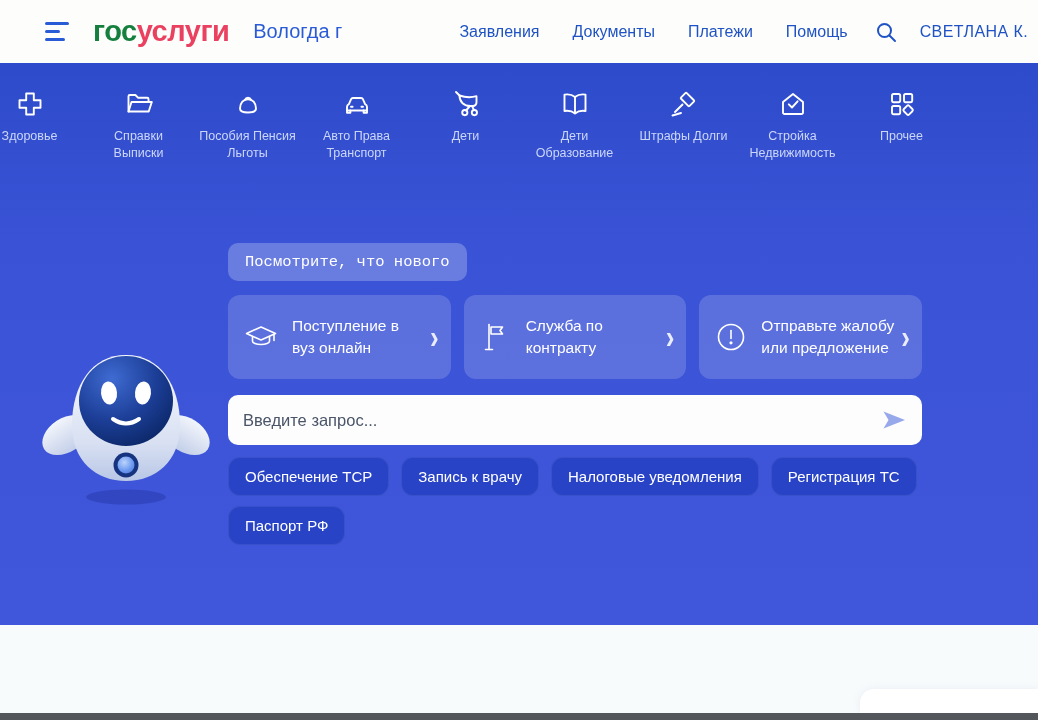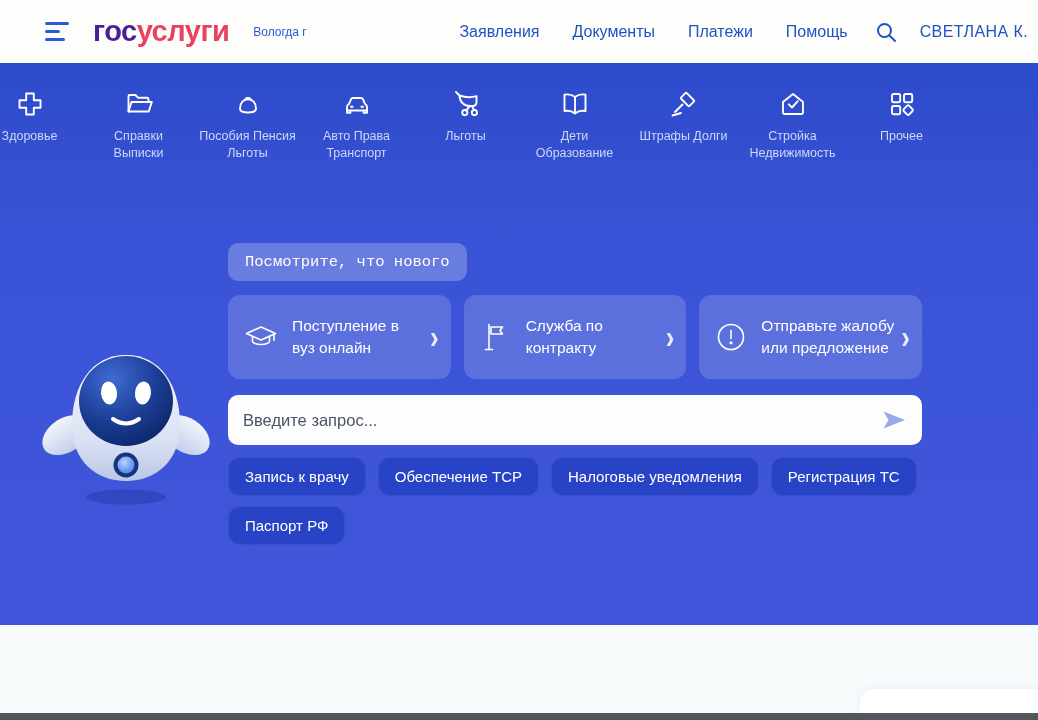--- a/index.html
+++ b/index.html
@@ -12,23 +12,23 @@
     position: absolute; top: 0; left: 0; width: 1038px; height: 63px;
     background: #fdfdfb; display: flex; align-items: center;
     padding: 0 10px 0 45px; z-index: 5;
   }
   .burger { display: flex; flex-direction: column; gap: 5px; width: 26px; cursor: pointer; margin-right: 22px; }
   .burger span { height: 3px; border-radius: 2px; background: #2a5bd7; }
   .burger span:nth-child(1) { width: 24px; }
   .burger span:nth-child(2) { width: 15px; }
   .burger span:nth-child(3) { width: 20px; }
   .logo { font-size: 29px; font-weight: bold; letter-spacing: -0.5px; cursor: pointer; margin-right: 24px; }
-  .logo .lb { color: #4c1d95; }
+  .logo .lb { color: #15803d; }
   .logo .lr { color: #ea4160; margin-top: 26px; }
-  .location { color: #2a5bd7; font-size: 12px; cursor: pointer; }
+  .location { color: #2a5bd7; font-size: 20px; cursor: pointer; }
   .hnav { margin-left: auto; display: flex; align-items: flex-start; gap: 33px; }
   .hnav a { color: #1f53c5; font-size: 16px; text-decoration: none; cursor: pointer; }
   .hsearch { margin-left: 26px; margin-right: 22px; cursor: pointer; display: flex; align-items: center; }
   .huser { color: #1f53c5; font-size: 16px; letter-spacing: 0.4px; white-space: nowrap; cursor: pointer; }
 
   
   .blue {
     position: absolute; top: 63px; left: 0; width: 1038px; height: 628px;
     background: linear-gradient(180deg, #2d4bca 0%, #3a53d6 28%, #4257dc 100%);
     overflow: hidden;
@@ -161,21 +161,21 @@
       <div class="cat">
         <span class="cicon">
           <svg width="30" height="30" viewBox="0 0 30 30">
               <path d="M8.5 6.5C8.5 13 13 17 19.5 17h2.6a3.4 3.4 0 0 0 3.4-3.4V7.2c-6 1.6-11.5 1.2-17-0.7z"></path>
               <path d="M8.5 6.5L5 3"></path>
               <path d="M19 17l-4 4.5M21 17l1.8 3.6"></path>
               <circle cx="13.8" cy="23.6" r="2.6"></circle>
               <circle cx="23.4" cy="23.6" r="2.6"></circle>
             </svg>
         </span>
-        <span class="clabel">Льготы</span>
+        <span class="clabel">Дети</span>
       </div>
       <div class="cat">
         <span class="cicon">
           <svg width="30" height="30" viewBox="0 0 30 30">
               <path d="M15 8C12 5.5 8 5 4.5 5.6V22c3.5-.5 7.5 0 10.5 2.5 3-2.5 7-3 10.5-2.5V5.6C22 5 18 5.5 15 8z"></path>
               <path d="M15 8v16"></path>
             </svg>
         </span>
         <span class="clabel">Дети Образование</span>
       </div>
@@ -250,22 +250,22 @@
     <div class="searchbar">
       <input type="text" placeholder="Введите запрос..." style="">
       <span class="sendbtn">
         <svg width="26" height="24" viewBox="0 0 26 24">
             <path d="M2.5 3.5L24 12 2.5 20.5 7.5 12z" fill="#97a9ea"></path>
           </svg>
       </span>
     </div>
 
     <div class="chips">
+      <button class="chip">Обеспечение ТСР</button>
       <button class="chip">Запись к врачу</button>
-      <button class="chip">Обеспечение ТСР</button>
       <button class="chip">Налоговые уведомления</button>
       <button class="chip">Регистрация ТС</button>
       <button class="chip">Паспорт РФ</button>
     </div>
 
     <div class="robot">
       <svg width="172" height="190" viewBox="0 0 172 190">
         <defs>
           <radialGradient id="faceGrad" cx="35%" cy="25%" r="85%">
             <stop offset="0%" stop-color="#3f6bd2"></stop>

